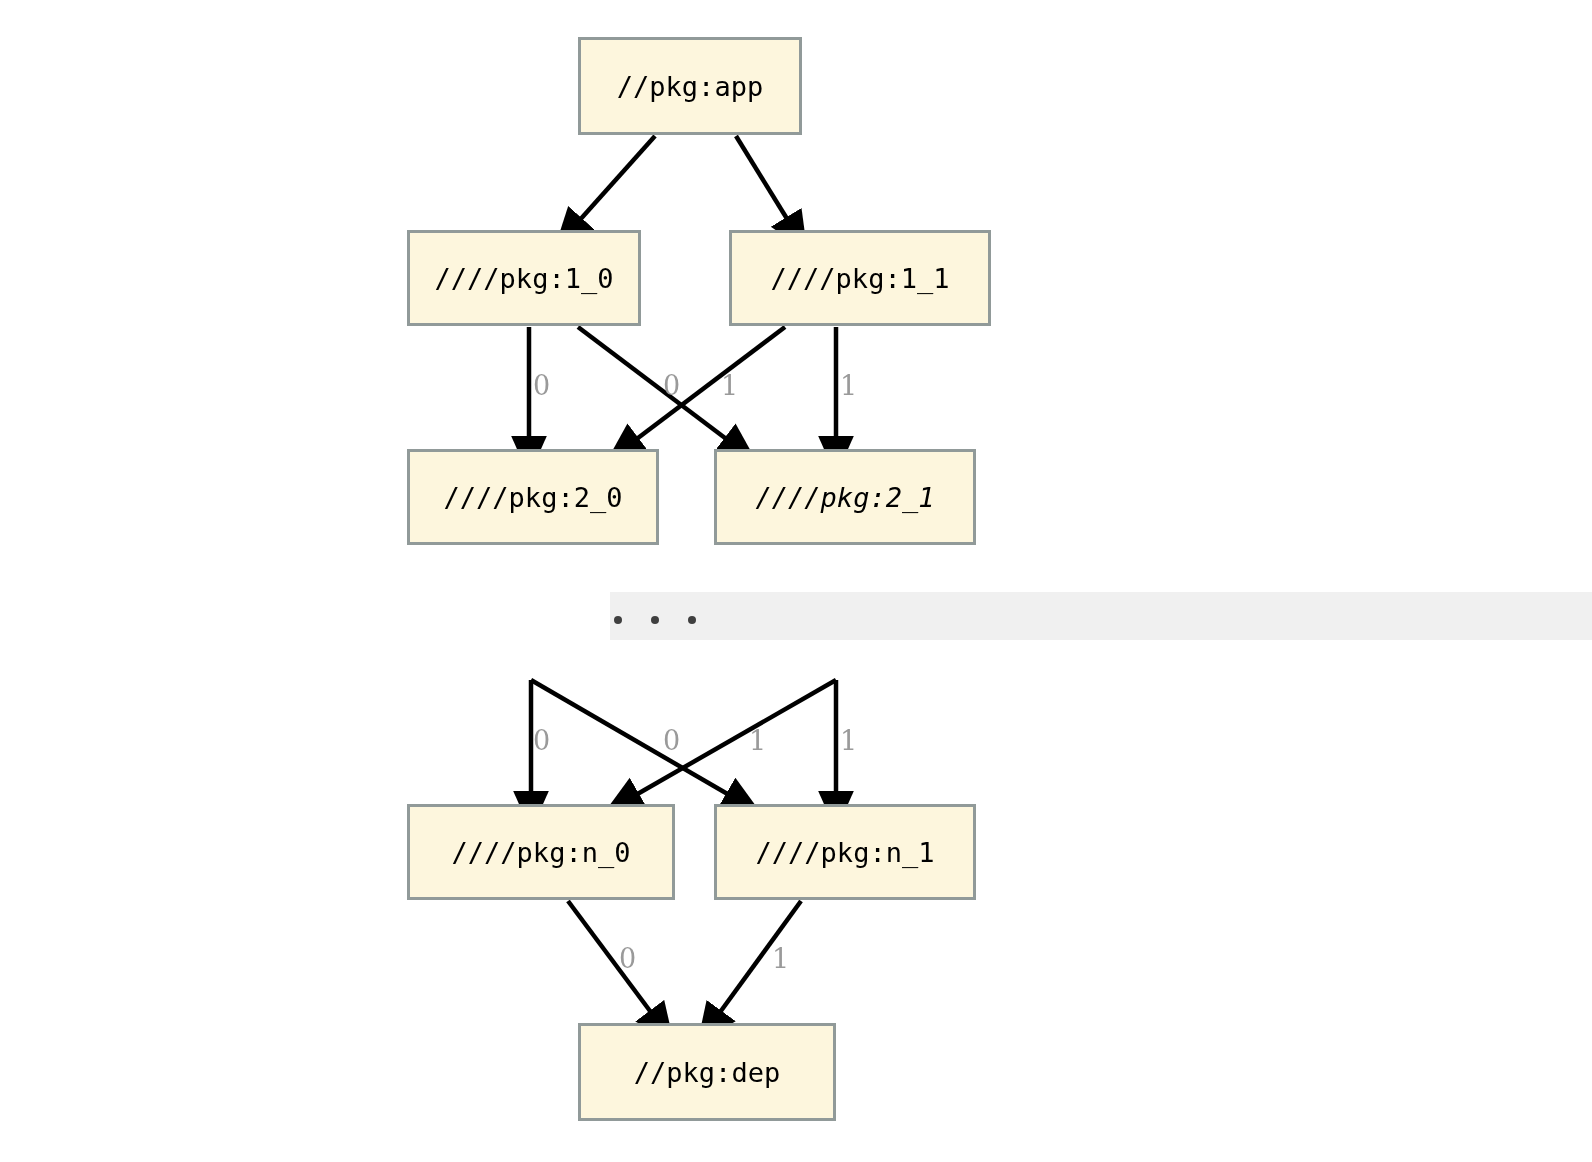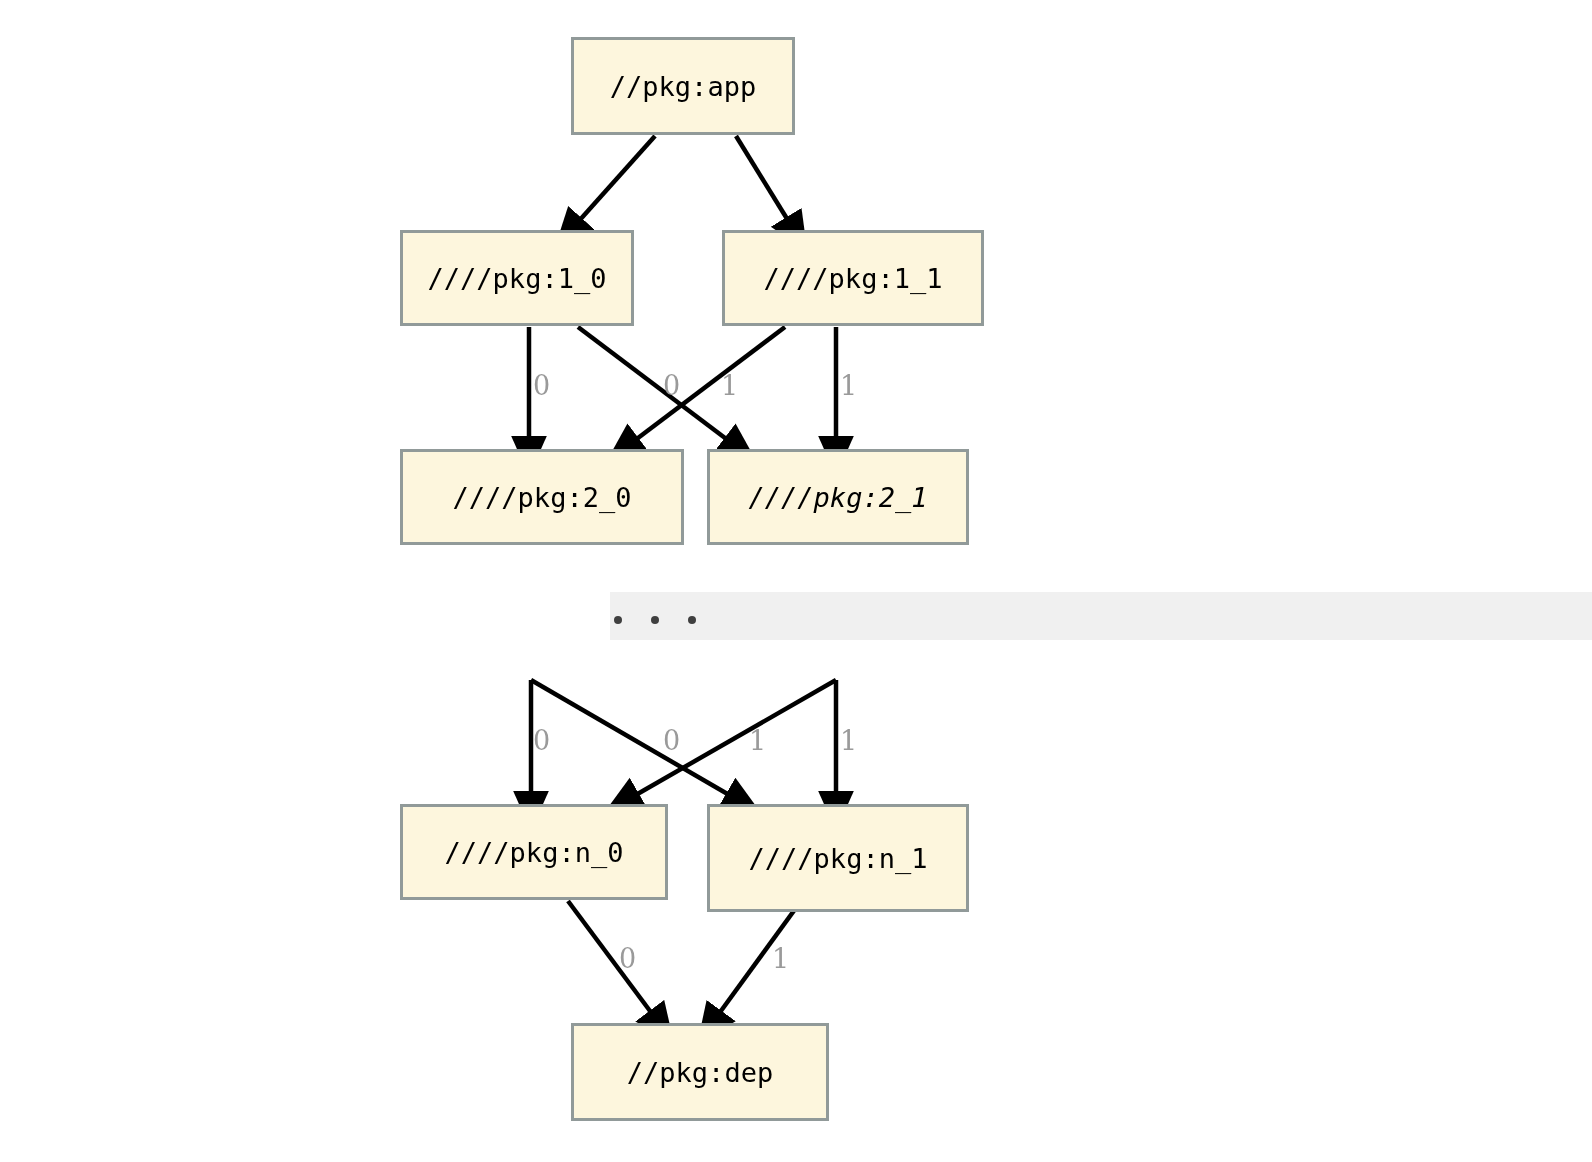--- a/index.html
+++ b/index.html
@@ -27,20 +27,21 @@
     height: 1162px;
   }
   .node-box {
     position: absolute;
     box-sizing: border-box;
     background: #fdf6dd;
     border: 3px solid #919a99;
     display: flex;
     align-items: center;
     justify-content: center;
+    margin-left: 7px;
   }
   .node-label {
     font-family: "DejaVu Sans Mono", "Liberation Mono", monospace;
     font-size: 27px;
     color: #000000;
     letter-spacing: 0px;
     white-space: pre;
   }
   .edge-label {
     position: absolute;
@@ -106,33 +107,33 @@
   </div>
 
   <div class="node-box" style="left:400px; top:230px; width:234px; height:96px;">
     <span class="node-label">////pkg:1_0</span>
   </div>
 
   <div class="node-box" style="left:722px; top:230px; width:262px; height:96px;">
     <span class="node-label">////pkg:1_1</span>
   </div>
 
-  <div class="node-box" style="left:400px; top:449px; width:284px; height:96px;">
+  <div class="node-box" style="left:400px; top:449px; width:252px; height:96px;">
     <span class="node-label">////pkg:2_0</span>
   </div>
 
   <div class="node-box" style="left:707px; top:449px; width:262px; height:96px;font-style:italic;">
     <span class="node-label">////pkg:2_1</span>
   </div>
 
   <div class="node-box" style="left:400px; top:804px; width:268px; height:96px;">
     <span class="node-label">////pkg:n_0</span>
   </div>
 
-  <div class="node-box" style="left:707px; top:804px; width:262px; height:108px;">
+  <div class="node-box" style="left:707px; top:804px; width:262px; height:96px;">
     <span class="node-label">////pkg:n_1</span>
   </div>
 
   <div class="node-box" style="left:571px; top:1023px; width:258px; height:98px;">
     <span class="node-label">//pkg:dep</span>
   </div>
 
   <div class="edge-label" style="left:533px; top:372px;">0</div>
   <div class="edge-label" style="left:663px; top:372px;">0</div>
   <div class="edge-label" style="left:721px; top:372px;">1</div>

